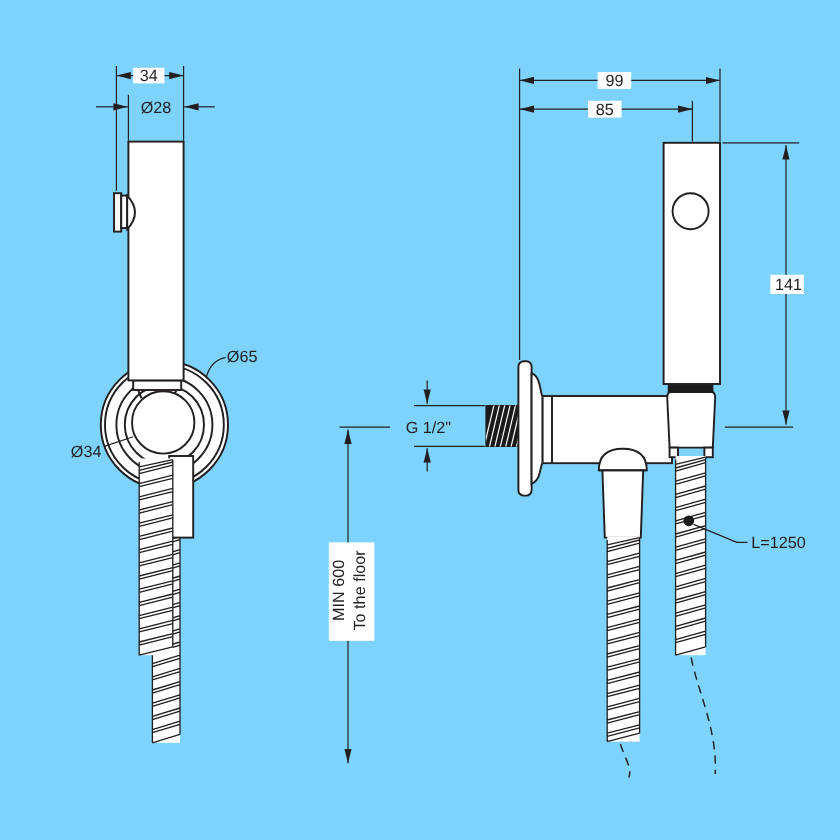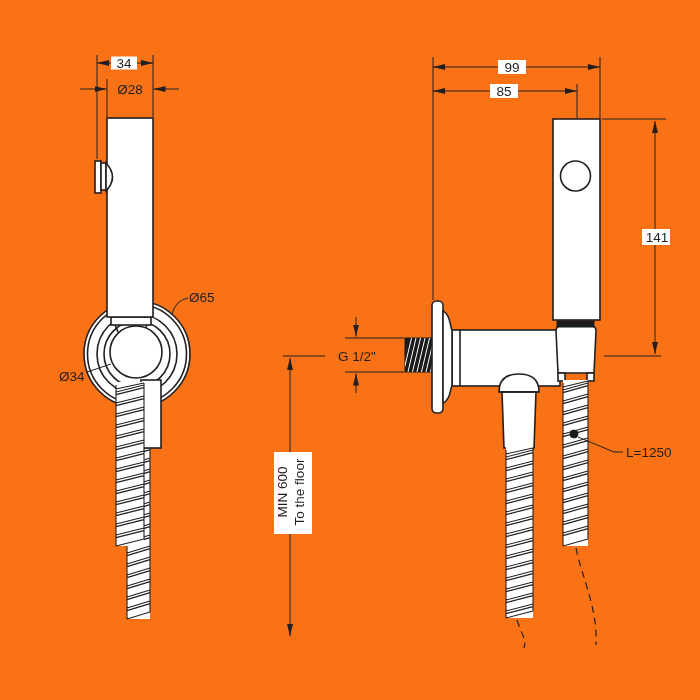--- a/index.html
+++ b/index.html
@@ -1,16 +1,16 @@
 <!DOCTYPE html>
 <html><head>
 <meta charset="utf-8">
 <style>
   html,body{margin:0;padding:0;background:#fff;}
-  .canvas{position:relative;width:700px;height:700px;background:#f97316;overflow:hidden;}
+  .canvas{position:relative;width:700px;height:700px;background:#7dd3fc;overflow:hidden;}
   svg{display:block;}
   svg text{font-family:"Liberation Sans", sans-serif;font-size:13.5px;fill:#231f20;stroke:none;}
   .s{fill:#ffffff;stroke:#231f20;stroke-width:1.6;}        
   .l{fill:none;stroke:#231f20;stroke-width:1.6;}           
   .d{fill:none;stroke:#231f20;stroke-width:1;}             
   .bg{fill:#ffffff;stroke:none;}
   .dark{fill:#1b1b1b;stroke:#1b1b1b;stroke-width:1;}
   .hatch{fill:none;stroke:#ffffff;stroke-width:1;}
   .coilline{fill:none;stroke:#231f20;stroke-width:1.1;}
   .dash{fill:none;stroke:#231f20;stroke-width:1.2;stroke-dasharray:7 5;}

